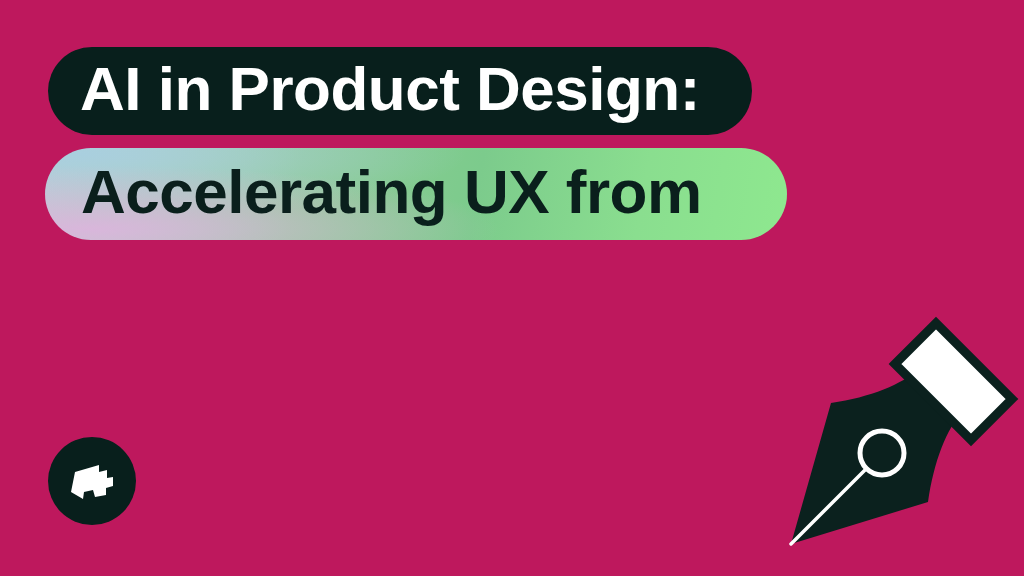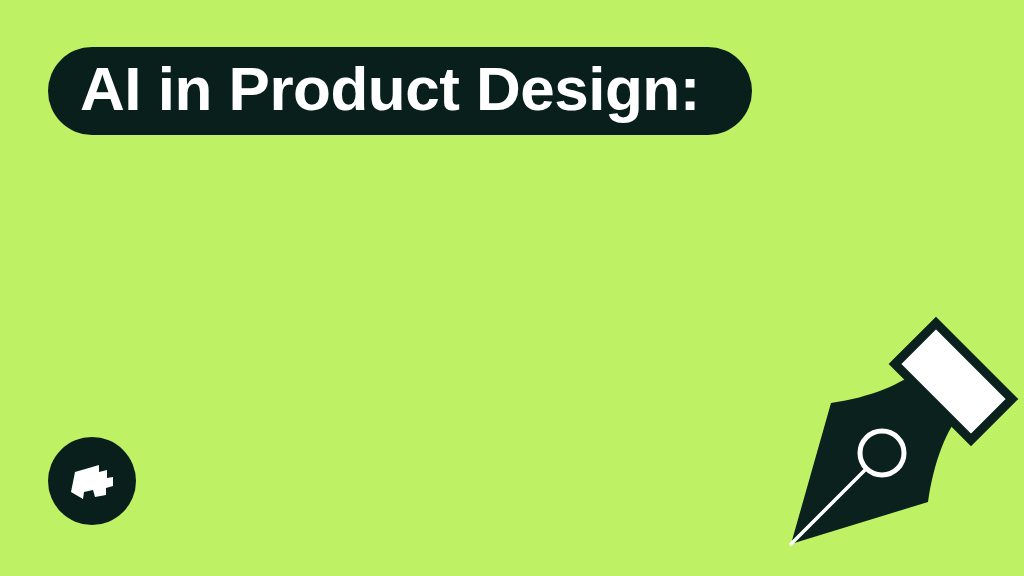--- a/index.html
+++ b/index.html
@@ -6,21 +6,21 @@
   html, body {
     width:1024px; height:576px;
     background:#ffffff;
     font-family:"Liberation Sans", sans-serif;
     overflow:hidden;
   }
   .canvas {
     position:relative;
     width:1024px;
     height:576px;
-    background:#bef264;
+    background:#be185d;
   }
 
   
   .pill {
     position:absolute;
     display:flex;
     align-items:center;
     border-radius:999px;
     white-space:nowrap;
     font-weight:700;
@@ -87,20 +87,23 @@
 </style>
 </head>
 <body>
 
 <div class="canvas">
 
   <div class="pill pill-1">
     <span>AI in Product Design:</span>
   </div>
 
+  <div class="pill pill-2">
+    <span>Accelerating UX from</span>
+  </div>
 
 
   <div class="logo-badge">
     <span>
       <svg width="52" height="44" viewBox="0 0 52 44" xmlns="http://www.w3.org/2000/svg">
         <path d="M5 33 L9 13 L33 6 L33 13 L41 11 L41 19 L47 18 L47 27 L40 29 L40 36 L29 38 L27 31 L18 33 L17 40 Z" fill="#ffffff"></path>
       </svg>
     </span>
   </div>
 

